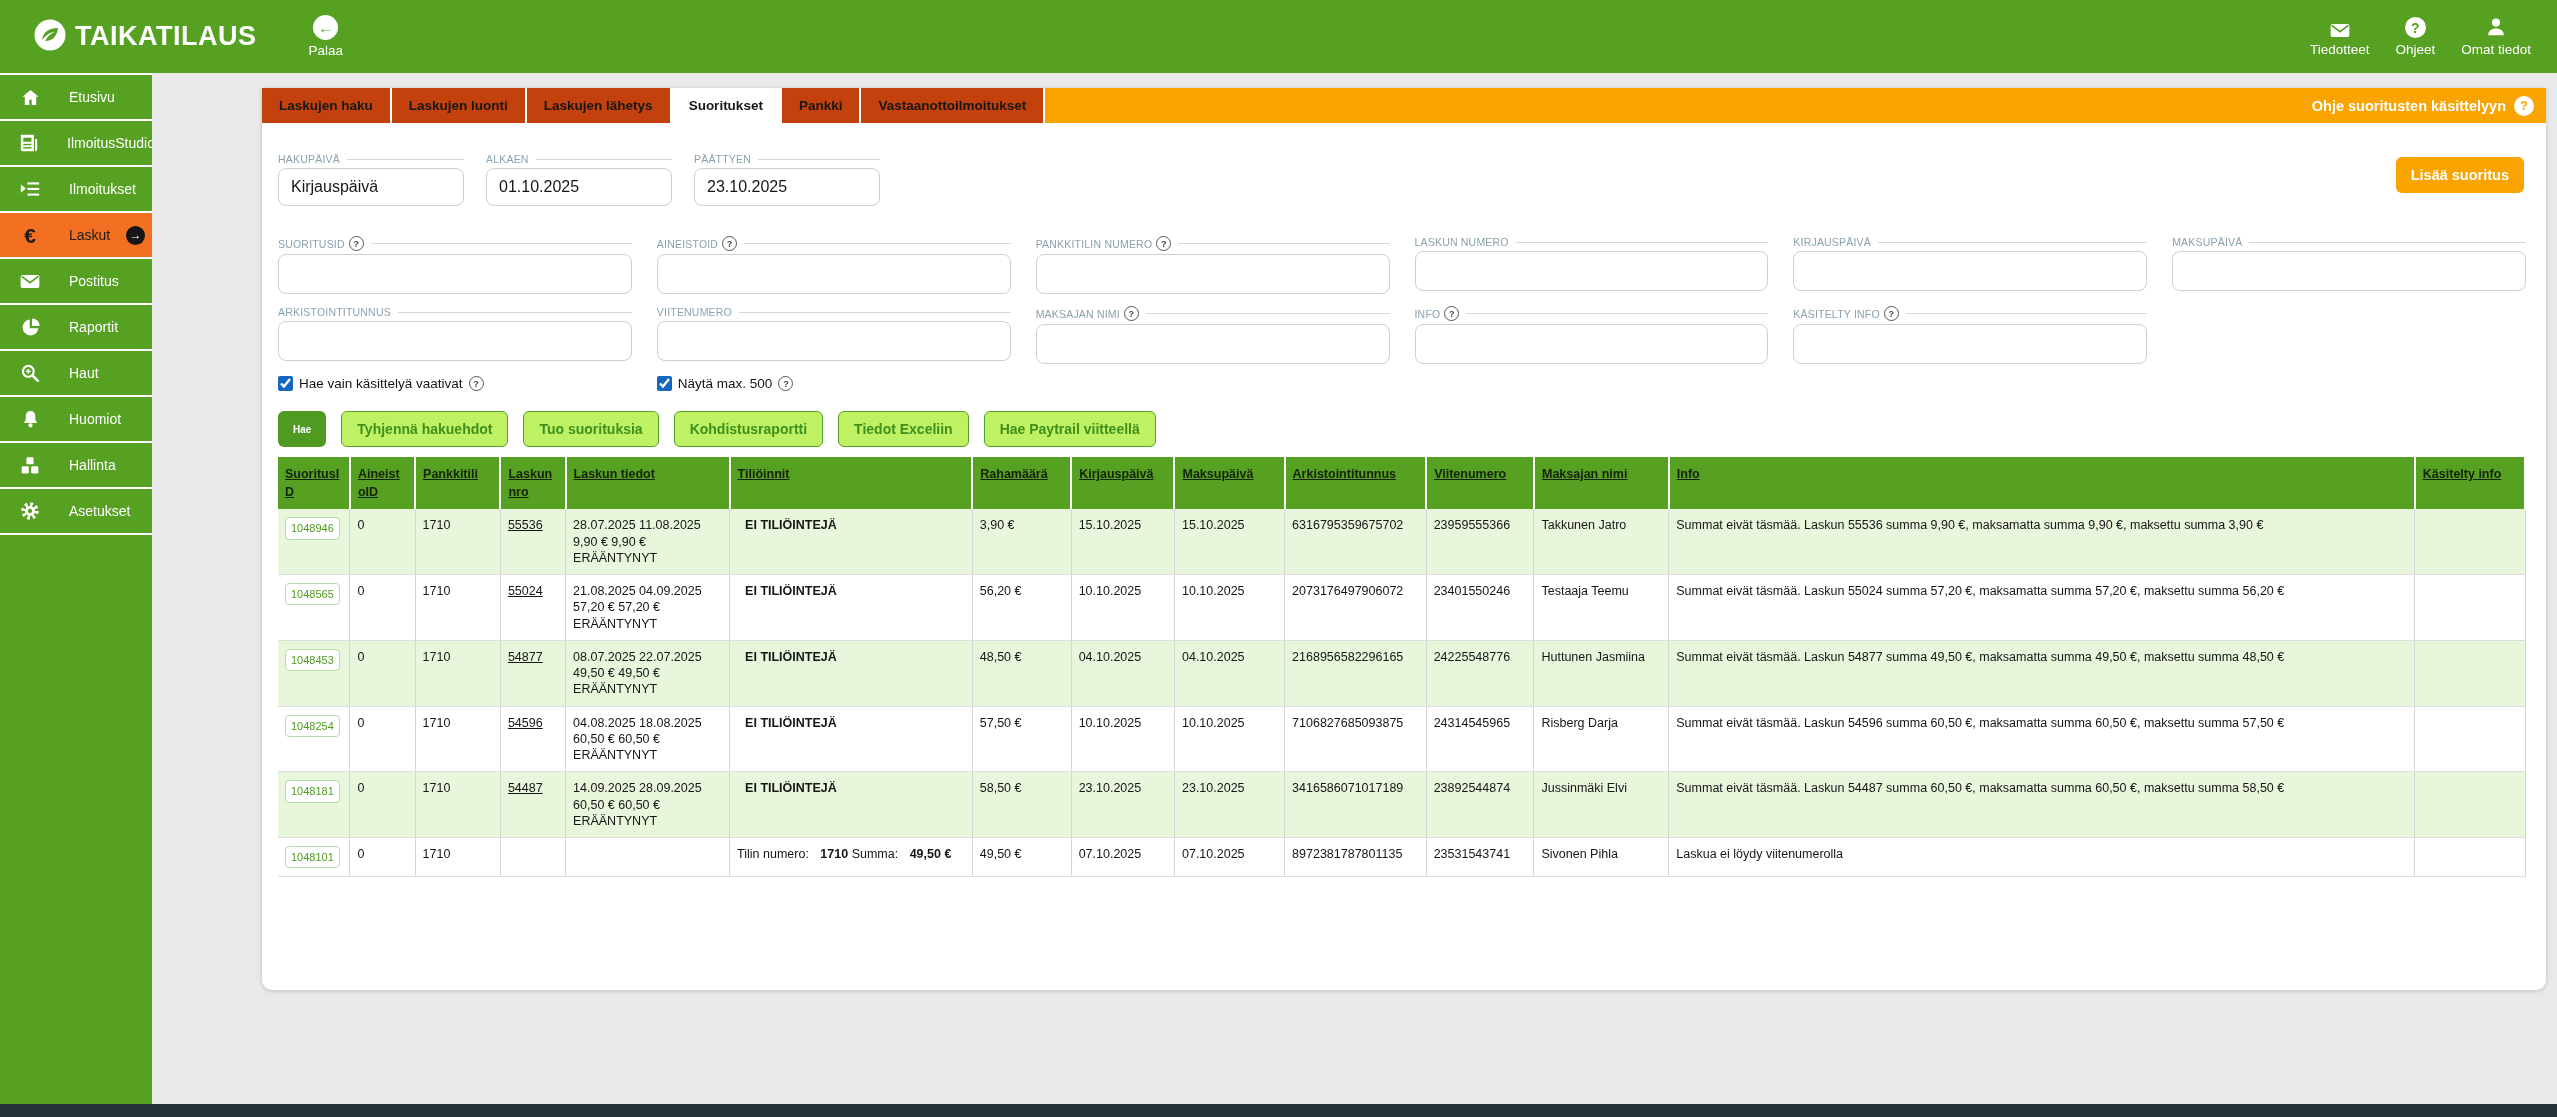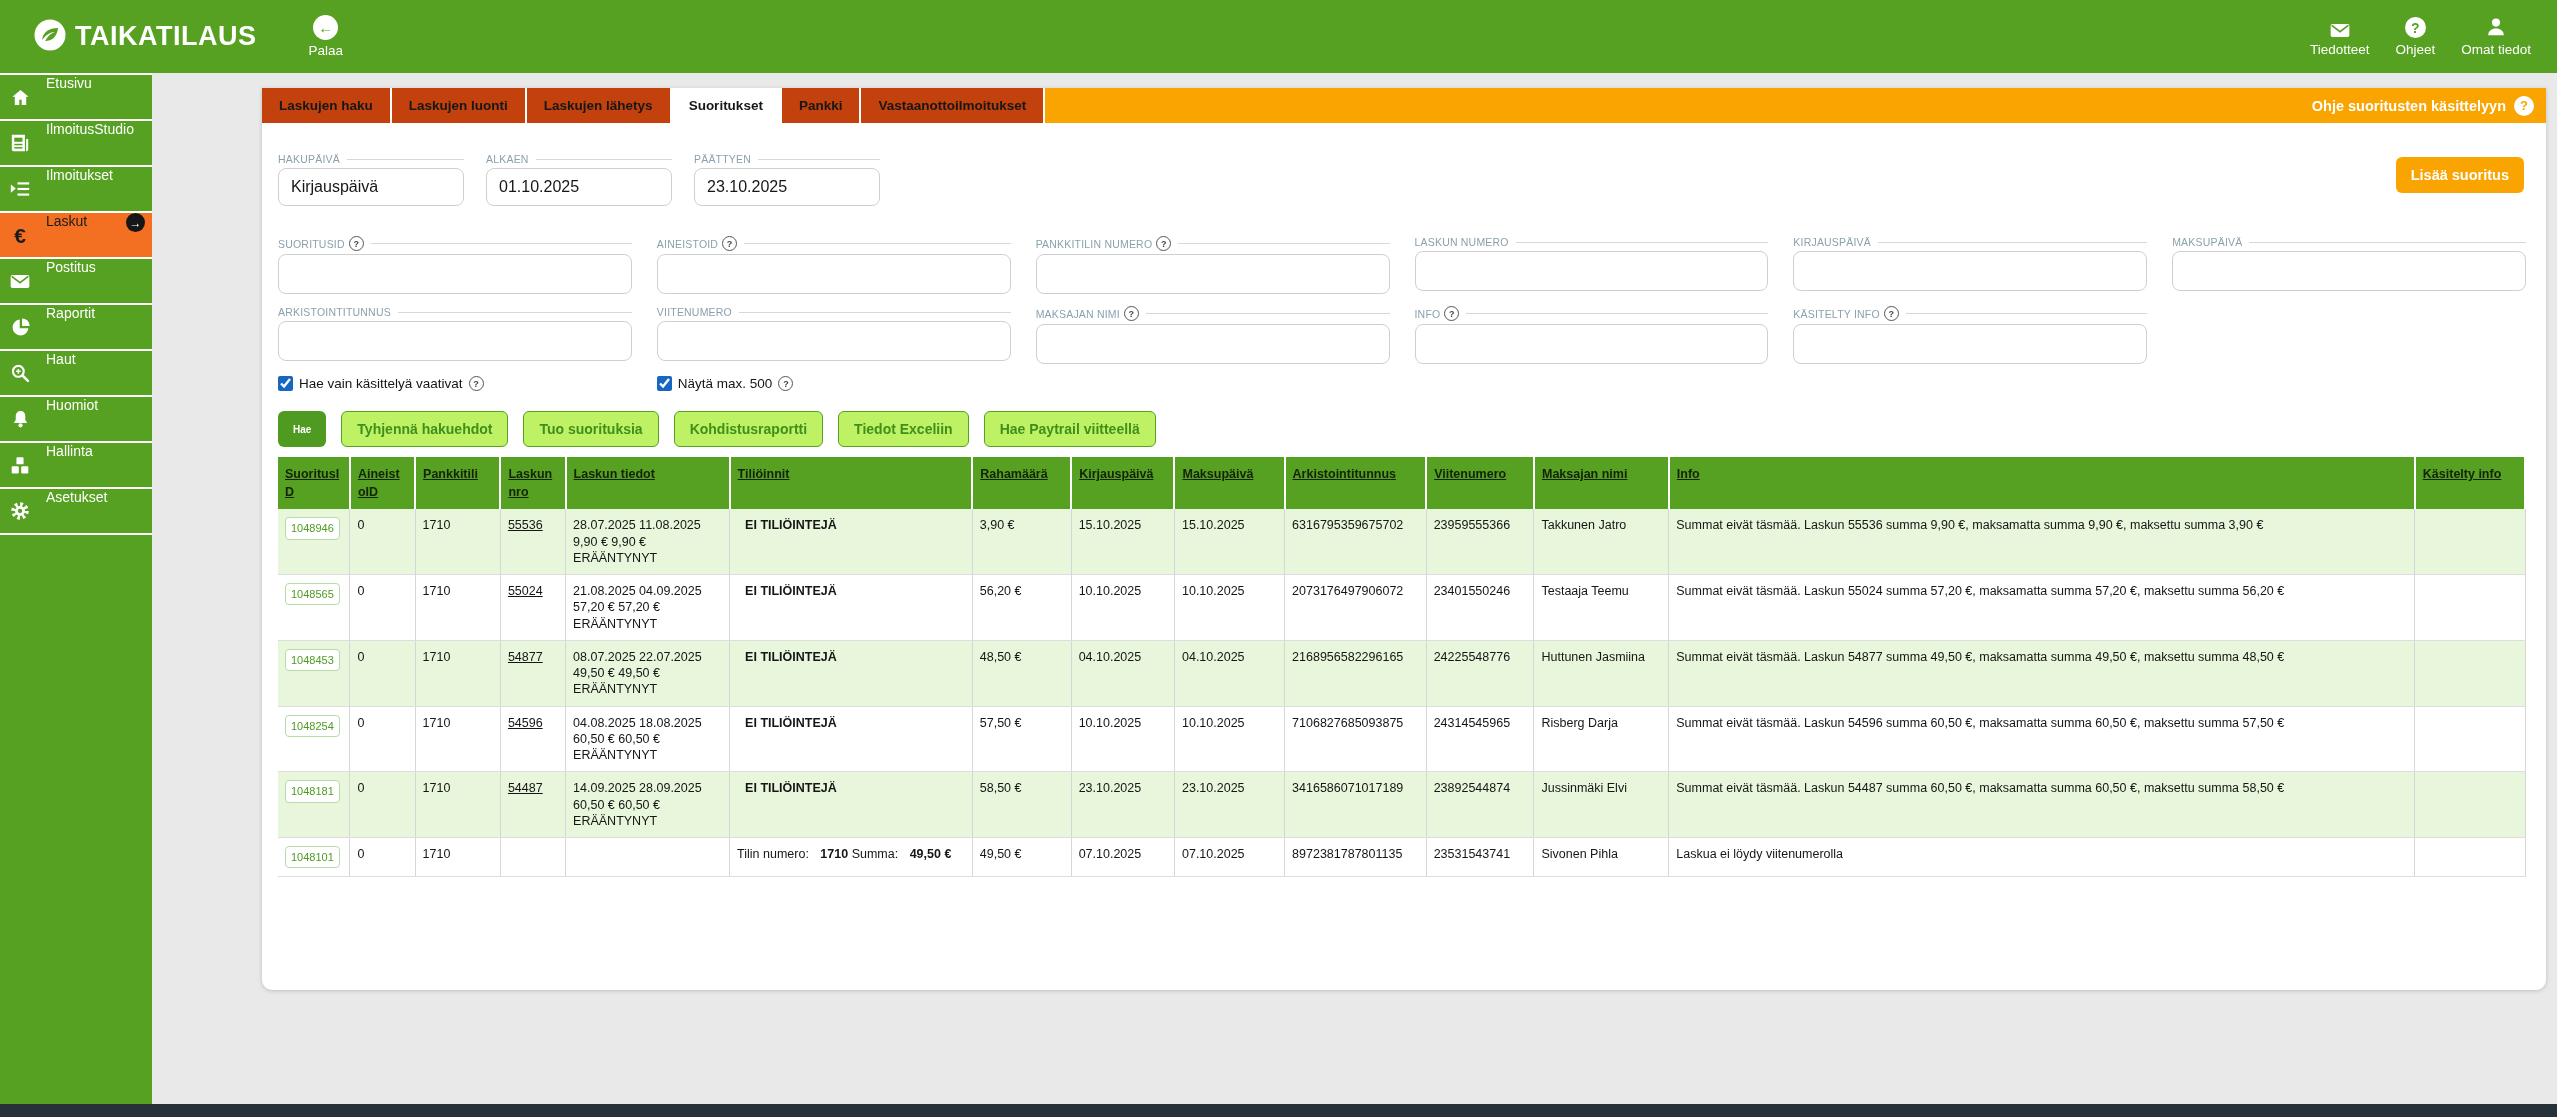--- a/index.html
+++ b/index.html
@@ -17,22 +17,22 @@
                display:flex;align-items:center;justify-content:center;font-size:15px;font-weight:700;}
   .back-label{font-size:13.5px;margin-top:3px;}
   .top-actions{margin-left:auto;display:flex;gap:26px;margin-right:26px;}
   .top-action{display:flex;flex-direction:column;align-items:center;color:#fff;font-size:13.5px;gap:4px;cursor:pointer;}
   .top-action .ticon{height:22px;display:flex;align-items:flex-end;}
   .q-big{width:21px;height:21px;border-radius:50%;background:#fff;color:#57a122;font-weight:700;
          font-size:14px;display:flex;align-items:center;justify-content:center;}
 
   
   .sidebar{position:absolute;top:73px;left:0;width:152px;bottom:13px;background:#57a122;border-top:2px solid #fff;}
-  .side-item{position:relative;display:flex;height:44px;border-bottom:2px solid #fff;
-             padding-left:9px;gap:15px;color:#fff;font-size:14px;cursor:pointer;}
+  .side-item{position:relative;display:flex;align-items:center;height:44px;border-bottom:2px solid #fff;
+             padding-left:19px;gap:28px;color:#fff;font-size:14px;cursor:pointer;}
   .side-item.active{background:#f36f21;color:#1c1c1c;}
   .side-icon{width:22px;display:flex;justify-content:center;align-items:center;}
   .euro-glyph{font-size:21px;font-weight:700;line-height:1;}
   .side-arrow{position:absolute;right:7px;width:19px;height:19px;border-radius:50%;background:#161616;
               color:#fff;display:flex;align-items:center;justify-content:center;font-size:12px;}
 
   
   .main{position:absolute;top:73px;left:152px;right:0;bottom:13px;background:#e9e9e9;overflow:hidden;}
   .panel{position:absolute;top:15px;left:110px;right:11px;height:902px;background:#fff;
          border-radius:0 0 10px 10px;box-shadow:0 1px 4px rgba(0,0,0,.18);}

